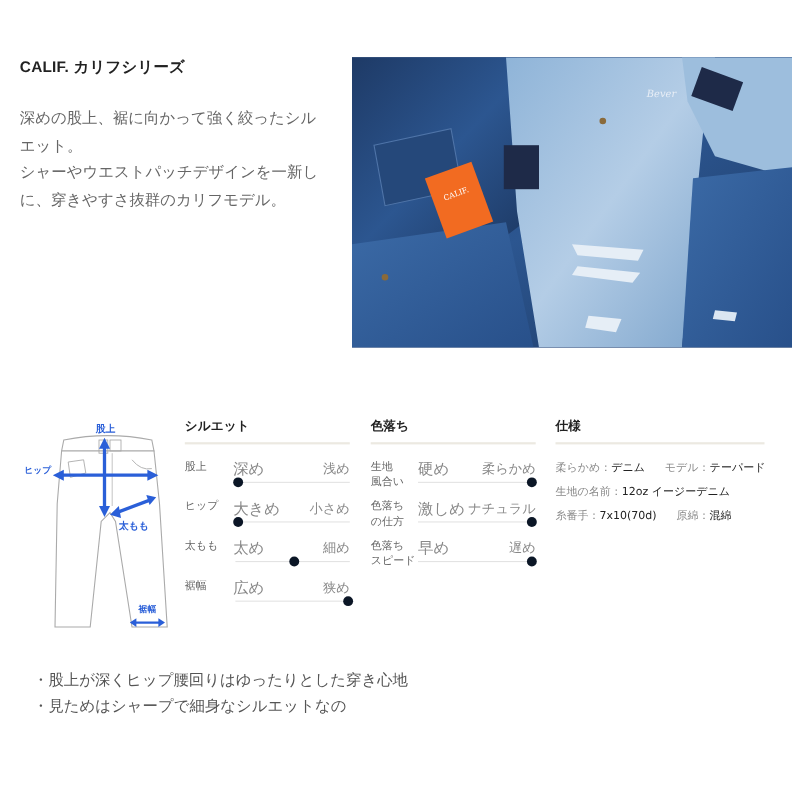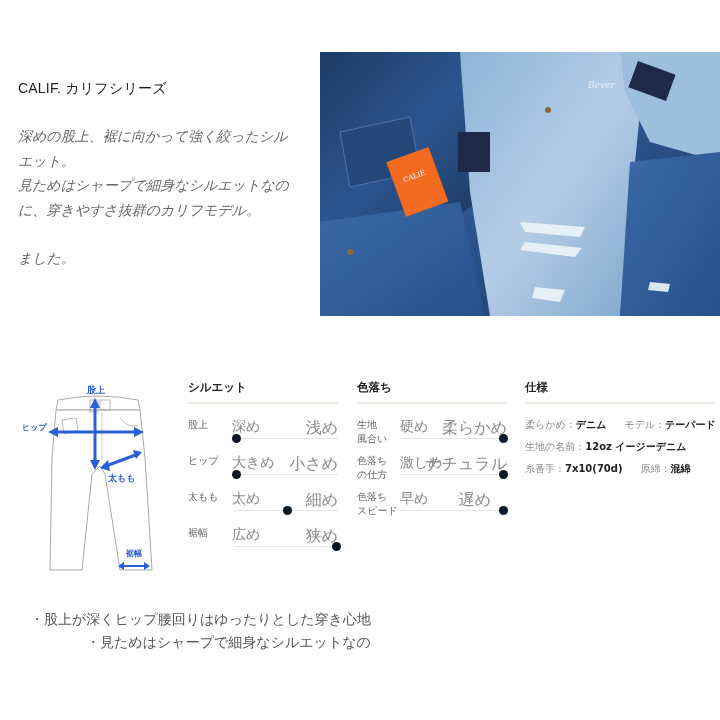--- a/index.html
+++ b/index.html
@@ -1,58 +1,57 @@
 <!DOCTYPE html>
 <html><head>
 <meta charset="utf-8">
 <style>
   * { box-sizing: border-box; margin: 0; padding: 0; }
   html, body { width: 720px; height: 720px; background: #ffffff; overflow: hidden; }
   body { position: relative; font-family: "DejaVu Sans", "Liberation Sans", sans-serif; color: #555; }
 
   .intro { position: absolute; left: 18px; top: 52px; width: 296px; }
-  .intro-title { font-family: "Liberation Sans", "DejaVu Sans", sans-serif; font-weight: normal; font-size: 14px; color: #222; letter-spacing: 0.2px; margin-top: 28px; }
-  .intro-body { margin-top: 26px; font-size: 14px; line-height: 24.5px; color: #666; font-style: italic; }
+  .intro-title { font-family: "Liberation Sans", "DejaVu Sans", sans-serif; font-weight: bold; font-size: 14px; color: #222; letter-spacing: 0.2px; }
+  .intro-body { margin-top: 26px; font-size: 14px; line-height: 24.5px; color: #666; }
   .intro-body p { margin: 0; }
   .intro-body .gap { height: 24px; }
 
   .photo { position: absolute; left: 320px; top: 52px; width: 400px; height: 264px; overflow: hidden; background: #2f4f80; }
   .photo svg { display: block; }
 
   .diagram { position: absolute; left: 20px; top: 378px; width: 145px; height: 200px; }
 
-  .col { position: absolute; top: 380px; margin-left: 20px; }
+  .col { position: absolute; top: 380px; }
   .col-head { font-size: 11.5px; font-weight: bold; color: #222; height: 22px; }
   .col-rule { height: 2px; background: #ece9e1; margin-bottom: 14px; }
 
   .row { position: relative; height: 36px; }
   .row-label { position: absolute; left: 0; top: 0; font-size: 10px; color: #666; line-height: 14px; }
   .row-left { position: absolute; top: 0; font-size: 14px; color: #888; }
-  .row-right { position: absolute; top: 0; font-size: 16px; color: #888; text-align: right; }
+  .row-right { position: absolute; top: 0; font-size: 12px; color: #888; text-align: right; }
   .track { position: absolute; height: 1px; background: #e3e3e3; top: 20px; }
   .dot { position: absolute; width: 9px; height: 9px; border-radius: 50%; background: #0b1626; top: 16px; margin-left: -4.5px; }
 
   .spec-row { font-size: 10px; color: #888; height: 22px; white-space: nowrap; }
-  .spec-row b { color: #222; font-weight: bold; }
+  .spec-row b { color: #222; font-weight: normal; }
   .spec-row .sp { display: inline-block; width: 18px; }
 
-  .bullets { position: absolute; left: 30px; top: 608px; font-size: 14px; line-height: 23px; color: #555; text-align: right; }
+  .bullets { position: absolute; left: 30px; top: 608px; font-size: 14px; line-height: 23px; color: #555; }
 </style>
 </head>
 <body>
 
 <div class="intro">
   <div class="intro-title">CALIF. カリフシリーズ</div>
   <div class="intro-body">
     <p>深めの股上、裾に向かって強く絞ったシル</p>
     <p>エット。</p>
-    <p>見ためはシャープで細身なシルエットなの</p>
+    <p>シャーやウエストパッチデザインを一新し</p>
     <p>に、穿きやすさ抜群のカリフモデル。</p>
     <div class="gap"></div>
-    <p>ました。</p>
   </div>
 </div>
 
 <div class="photo">
   <svg width="400" height="264" viewBox="0 0 400 264">
     <defs>
       <linearGradient id="dk" x1="0" y1="0" x2="1" y2="1">
         <stop offset="0" stop-color="#1e3a66"></stop>
           <stop offset="0.5" stop-color="#2c5690"></stop>
           <stop offset="1" stop-color="#1b355e"></stop>
@@ -170,21 +169,21 @@
   <div class="row">
     <span class="row-label"><span>色落ち</span><br><span>の仕方</span></span>
     <span class="row-left" style="left:43px">激しめ</span>
     <span class="row-right" style="right:0">ナチュラル</span>
     <div class="track" style="left:43px; width:104px;"></div>
     <div class="dot" style="left:146px;"></div>
   </div>
   <div class="row">
     <span class="row-label"><span>色落ち</span><br><span>スピード</span></span>
     <span class="row-left" style="left:43px">早め</span>
-    <span class="row-right" style="right:16px">遅め</span>
+    <span class="row-right" style="right:0">遅め</span>
     <div class="track" style="left:43px; width:104px;"></div>
     <div class="dot" style="left:146px;"></div>
   </div>
 </div>
 
 <div class="col" style="left:505px; width:190px;">
   <div class="col-head">仕様</div>
   <div class="col-rule"></div>
   <div class="spec-row">
     <span>柔らかめ：</span><b>デニム</b><span class="sp"></span><span>モデル：</span><b>テーパード</b>

